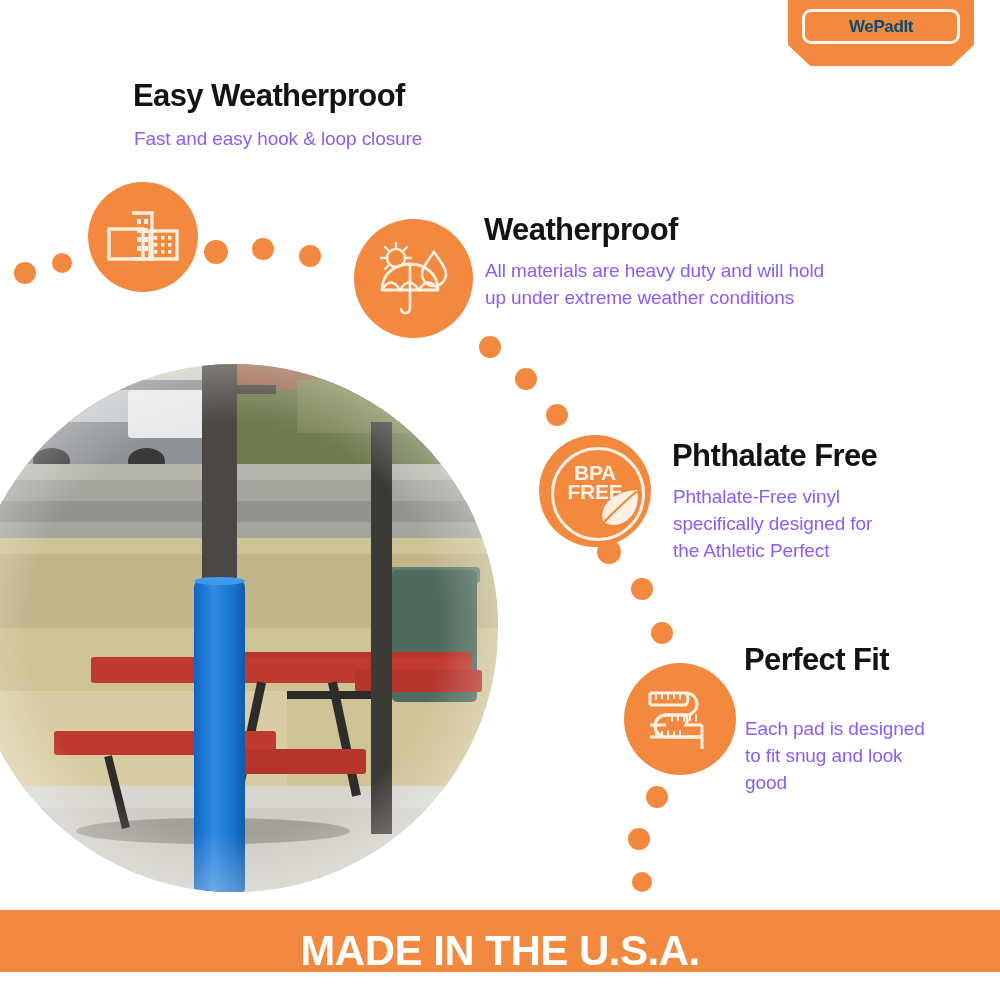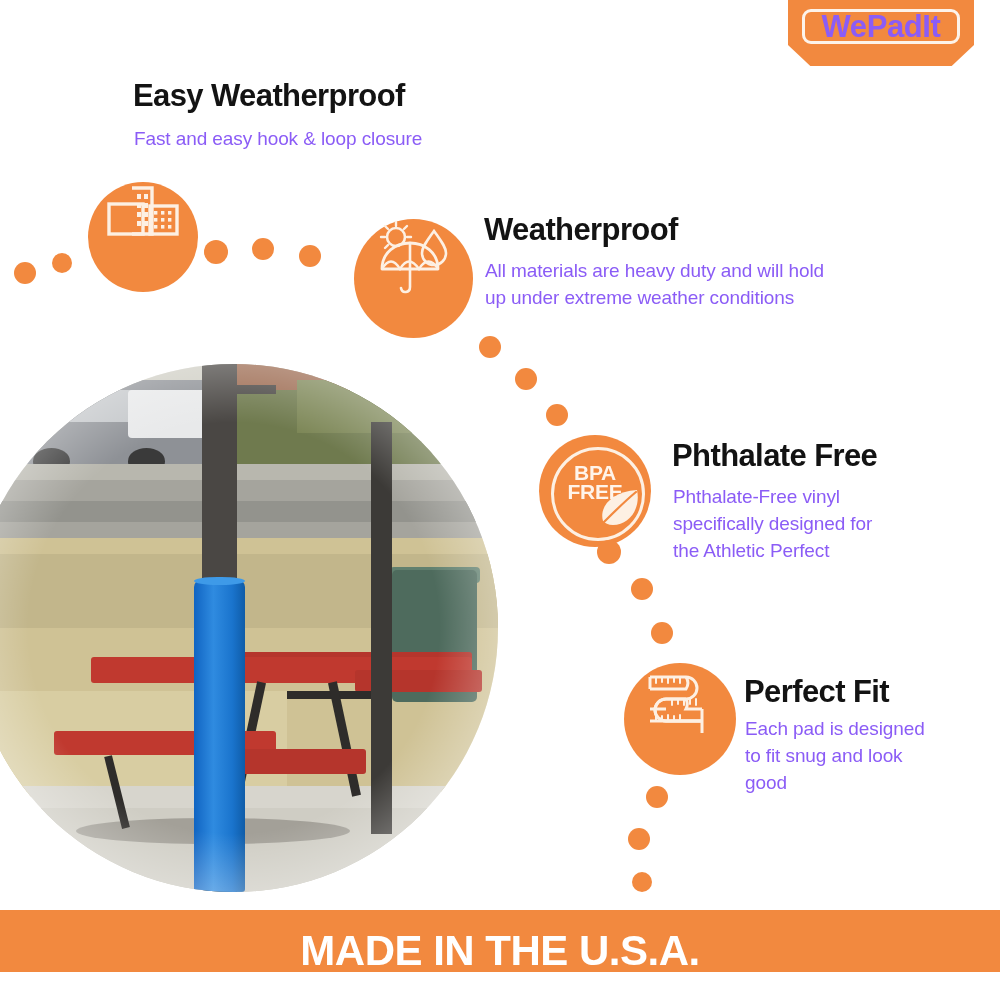--- a/index.html
+++ b/index.html
@@ -33,22 +33,22 @@
     left:14px; top:9px;
     width:158px; height:35px;
     border:3px solid #FDF3EA;
     border-radius:9px;
     box-sizing:border-box;
     display:flex;
     align-items:center;
     justify-content:center;
   }
   .logo-text{
-    color:#8b5cf6;
-    font-size:31px;
+    color:#0c4a6e;
+    font-size:17px;
     font-weight:bold;
     letter-spacing:-0.4px;
     line-height:1;
     white-space:nowrap;
     text-align:right;
   }
   .logo-text .lw{font-weight:bold;}
   .logo-text .lp{font-weight:bold;}
   .logo-text .li{font-weight:bold;}
 
@@ -70,20 +70,21 @@
     letter-spacing:-0.1px;
   }
   .feature-body div{white-space:nowrap;}
 
   
   .icon-circle{
     position:absolute;
     border-radius:50%;
     background:#F2893F;
     display:flex;
+    align-items:center;
     justify-content:center;
   }
 
   
   .dot{
     position:absolute;
     border-radius:50%;
     background:#F2893F;
   }
 
@@ -245,21 +246,21 @@
         <div class="bpa-text">BPA</div>
         <div class="bpa-text">FREE</div>
       </div>
       <svg style="position:absolute;left:58px;top:52px;" width="46" height="42" viewBox="0 0 46 42" fill="none" aria-hidden="true">
         <path d="M6 34 C2 20 14 5 40 3 C44 22 32 38 16 38 C11 38 8 36 6 34 Z" fill="#FDF0E3"></path>
         <path d="M7 35 C16 26 28 14 39 5" stroke="#F2893F" stroke-width="2.2" fill="none" stroke-linecap="round"></path>
       </svg>
     </div>
   </div>
 
-  <div class="feature-title" style="left:744px; top:676px;">Perfect Fit</div>
+  <div class="feature-title" style="left:744px; top:644px;">Perfect Fit</div>
   <div class="feature-body" style="left:745px; top:716px;">
     <div>Each pad is designed</div>
     <div>to fit snug and look</div>
     <div>good</div>
   </div>
 
   <div class="icon-circle" style="left:624px; top:663px; width:112px; height:112px;">
     <svg width="80" height="80" viewBox="0 0 80 80" fill="none" aria-hidden="true">
       <path d="M10 14 H46 a11 11 0 0 1 0 22 H26 a11 11 0 0 0 0 22 H62" stroke="#FDF0E3" stroke-width="3" fill="none" stroke-linejoin="round"></path>
       <path d="M10 26 H46 a11 11 0 0 0 0 -12" stroke="#FDF0E3" stroke-width="3" fill="none"></path>

